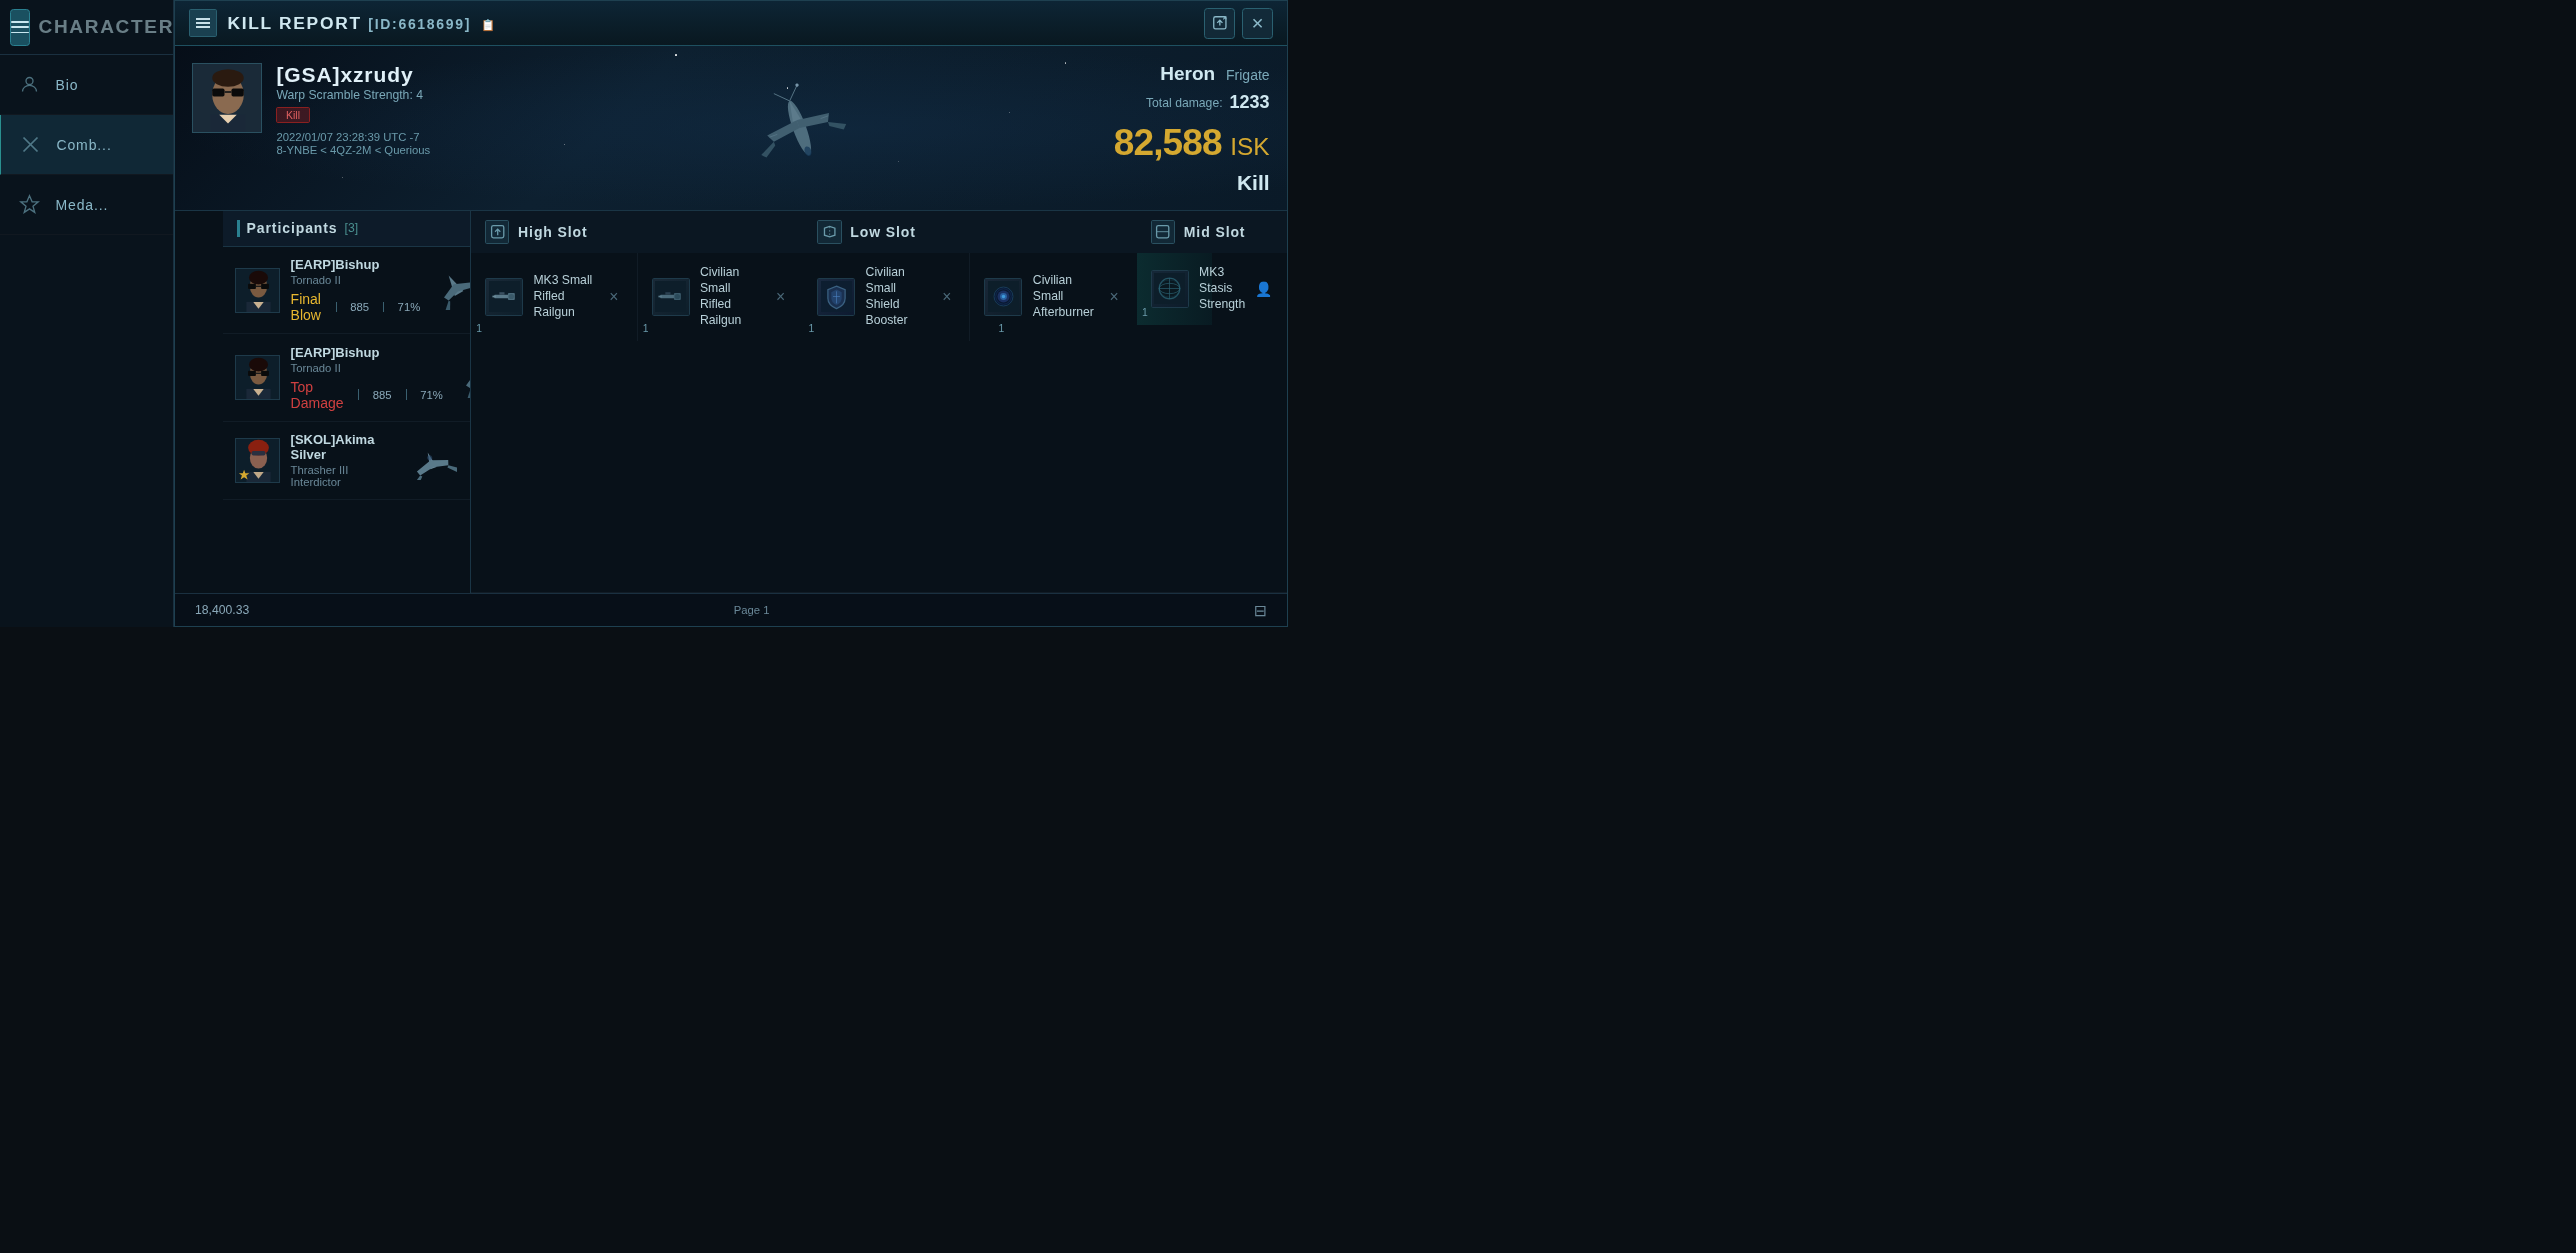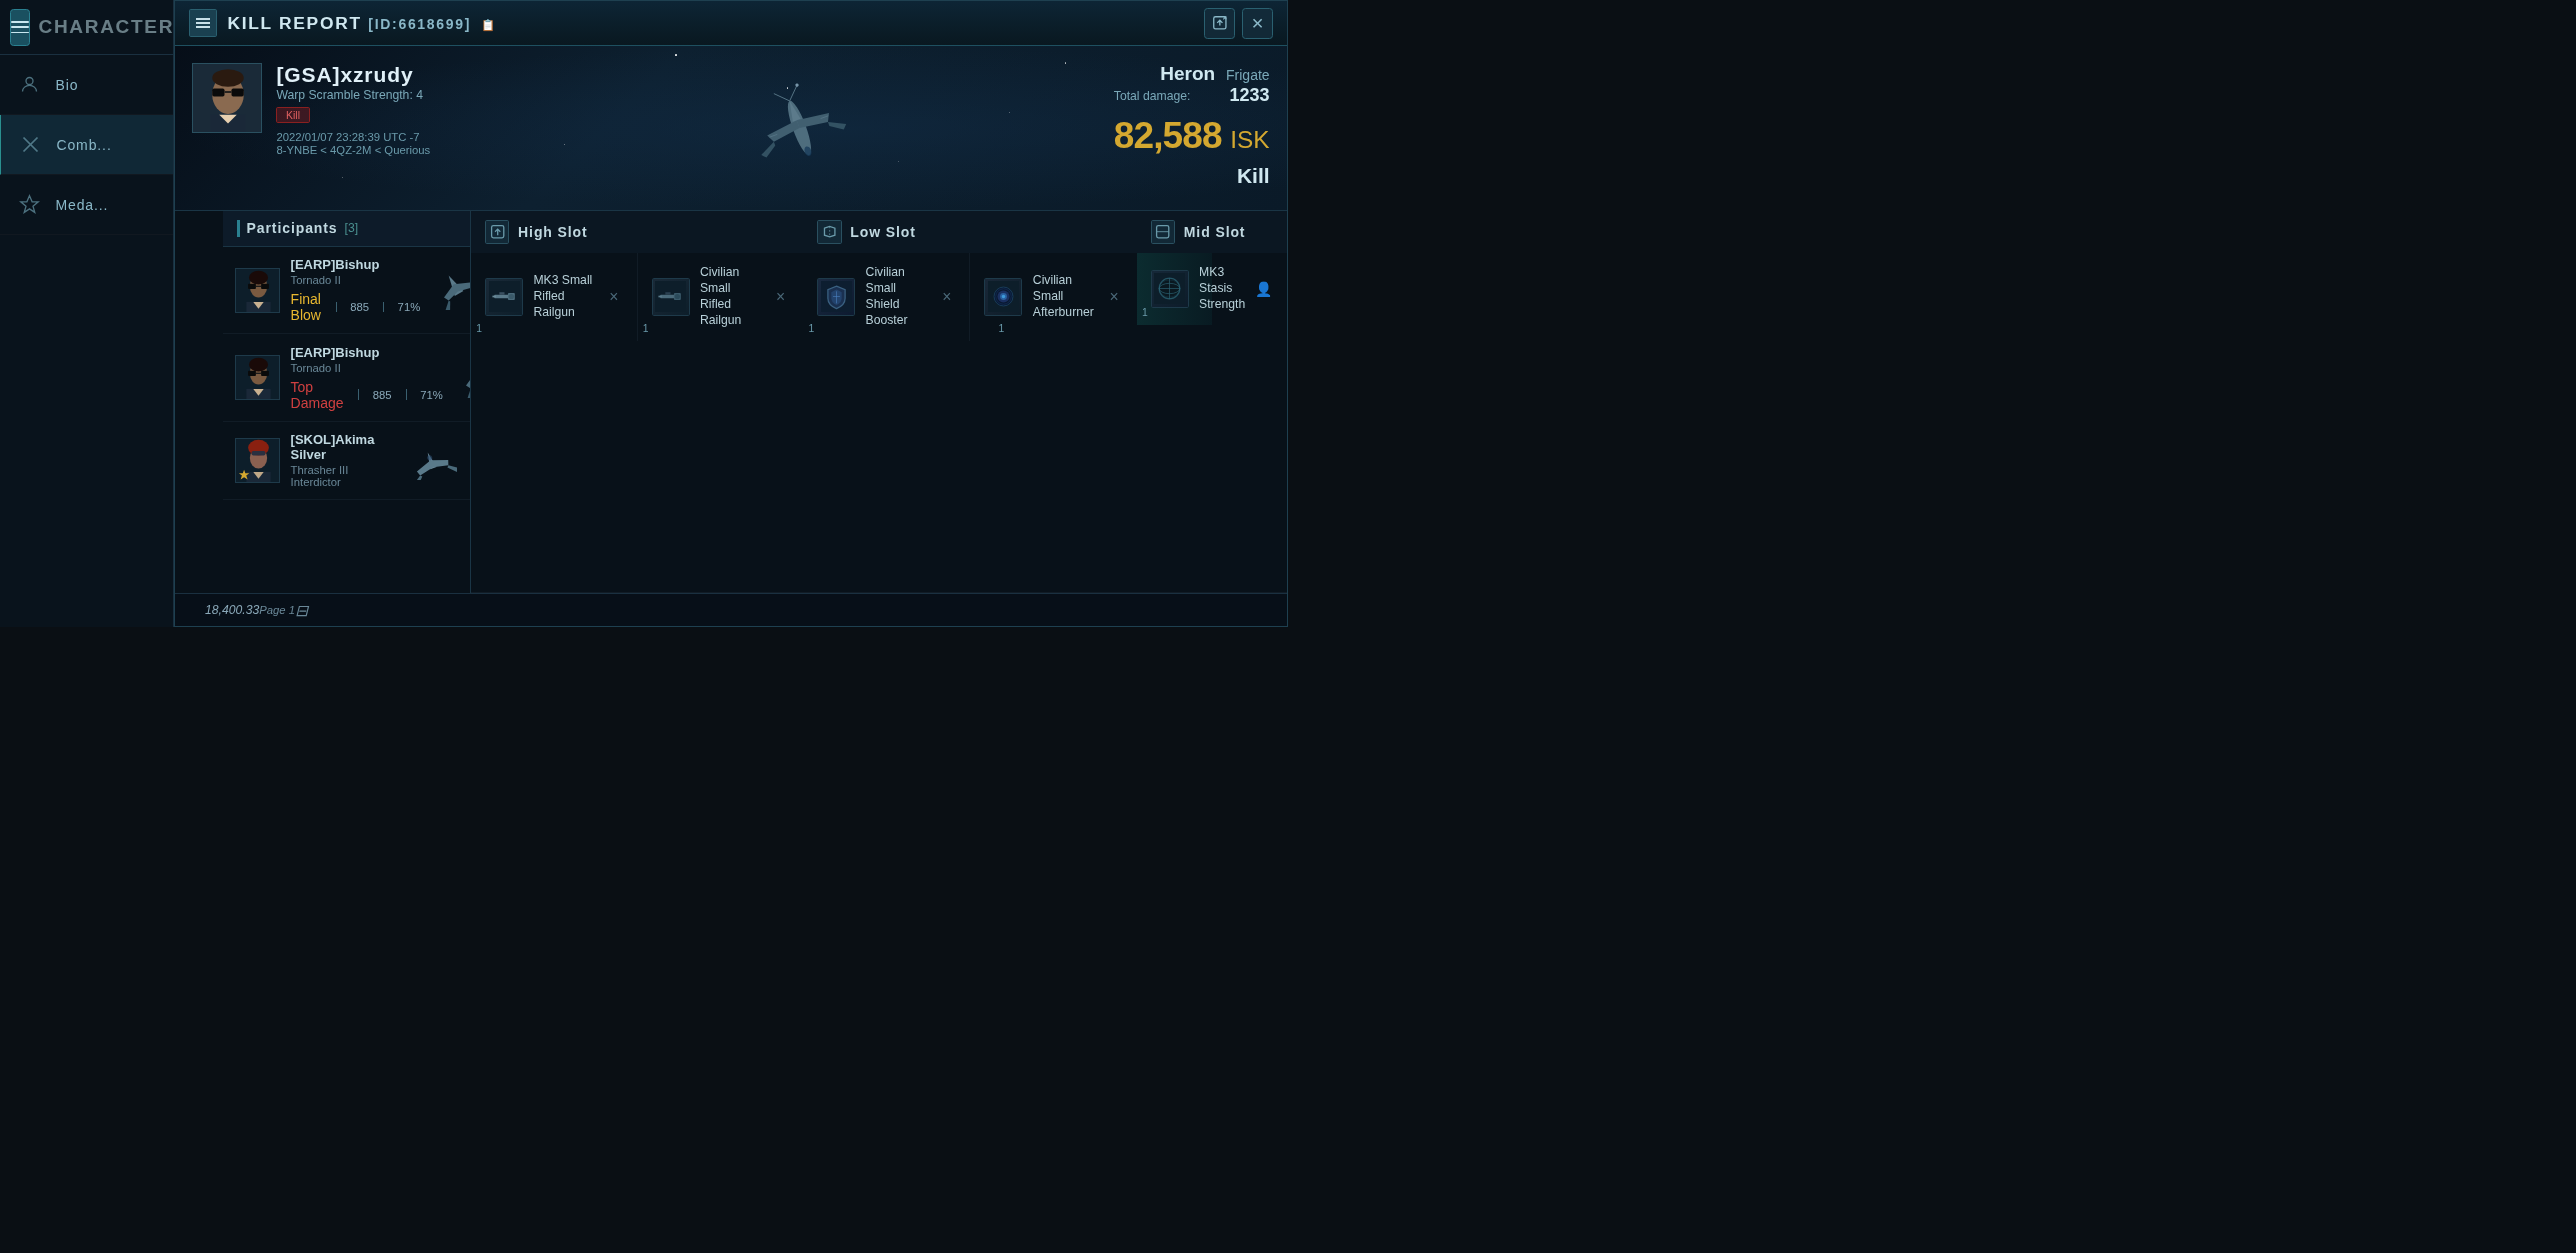--- a/index.html
+++ b/index.html
@@ -314,22 +314,23 @@
     }
 
     .ship-type {
       font-size: 14px;
       color: #7aa8b8;
     }
 
     .total-damage-row {
       display: flex;
       align-items: center;
-      justify-content: space-between;
+      justify-content: flex-end;
       gap: 7px;
+      margin-top: 7px;
     }
 
     .total-damage-label {
       font-size: 12.2px;
       color: #7aa8b8;
     }
 
     .total-damage-value {
       font-size: 18px;
       color: #d0e8f0;
@@ -584,27 +585,26 @@
 
     .fitting-item-user-icon {
       color: #4a9090;
       font-size: 14px;
     }
 
     
     .panel-footer {
       display: flex;
       align-items: center;
-      justify-content: flex-start;
-      padding: 7px 30px;
+      justify-content: space-between;
+      padding: 7px 20px;
       border-top: 0.9px solid #1a3040;
       background: rgba(8,16,24,0.9);
       height: 33px;
       flex-shrink: 0;
-      font-style: italic;
     }
 
     .footer-isk {
       font-size: 12.2px;
       color: #8aa8b8;
     }
 
     .footer-page {
       font-size: 11.3px;
       color: #6a8898;

